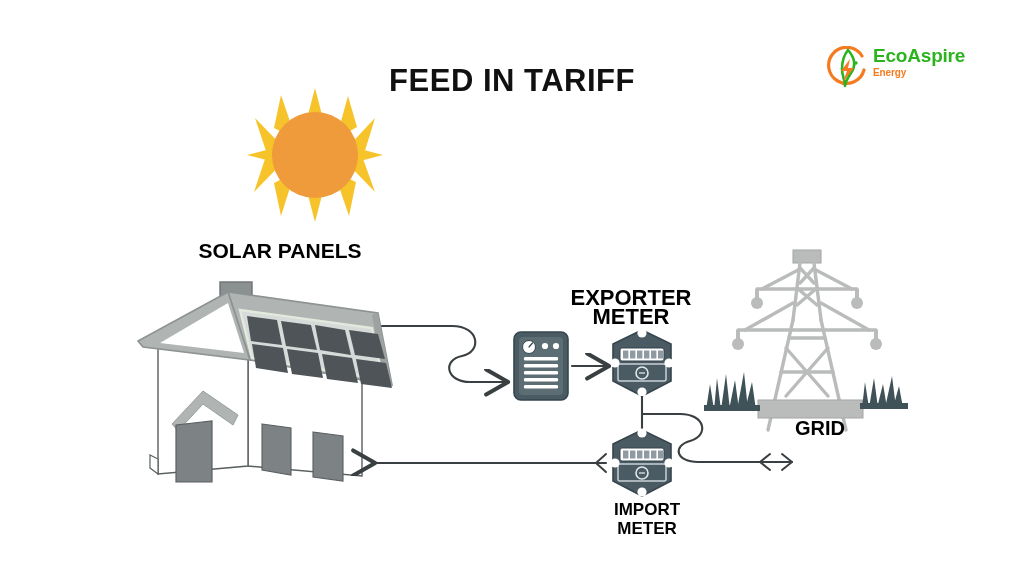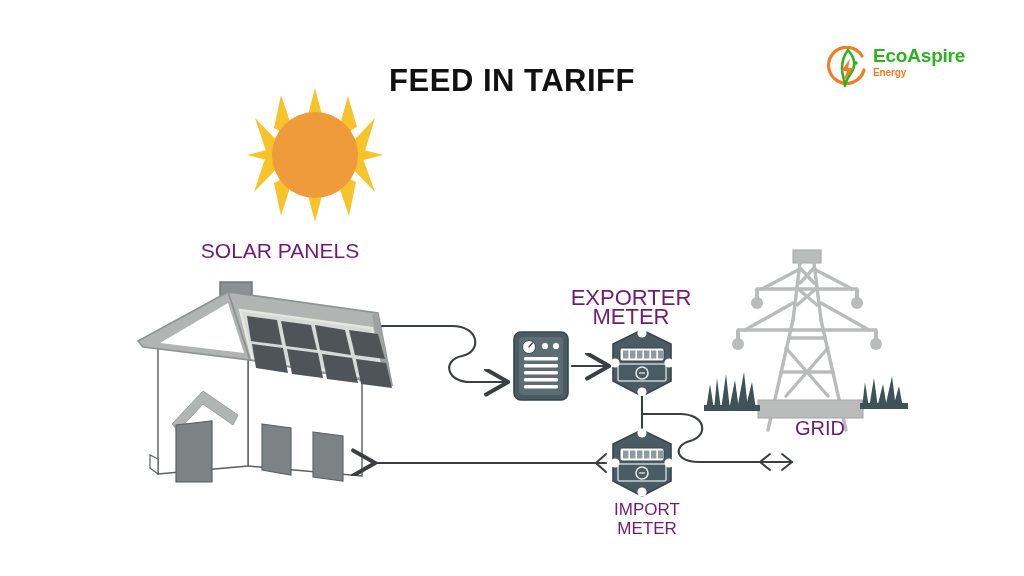--- a/index.html
+++ b/index.html
@@ -38,22 +38,22 @@
     font-size: 19px; font-weight: bold; color: #2bb41e;
     line-height: 20px; letter-spacing: -0.2px;
   }
   .logo-sub {
     font-size: 10px; font-weight: bold; color: #f47b20;
     line-height: 14px; letter-spacing: -0.1px;
   }
 
   
   .lbl {
-    color: #701a75;
-    font-weight: normal;
+    color: #000000;
+    font-weight: bold;
     text-align: center;
     line-height: 19px;
     white-space: pre-line;
   }
   #lbl-solar { left: 155px; top: 241px; width: 250px; font-size: 21px; }
   #lbl-inverter { left: 462px; top: 265px; width: 145px; font-size: 17px; line-height: 19px;}
   #lbl-exporter { left: 556px; top: 288px; width: 150px; font-size: 22px; line-height: 19px;}
   #lbl-import  { left: 572px; top: 500px; width: 150px; font-size: 17px; line-height: 19px; text-align: center;}
   #lbl-grid    { left: 760px; top: 419px; width: 120px; font-size: 20px; }
 

